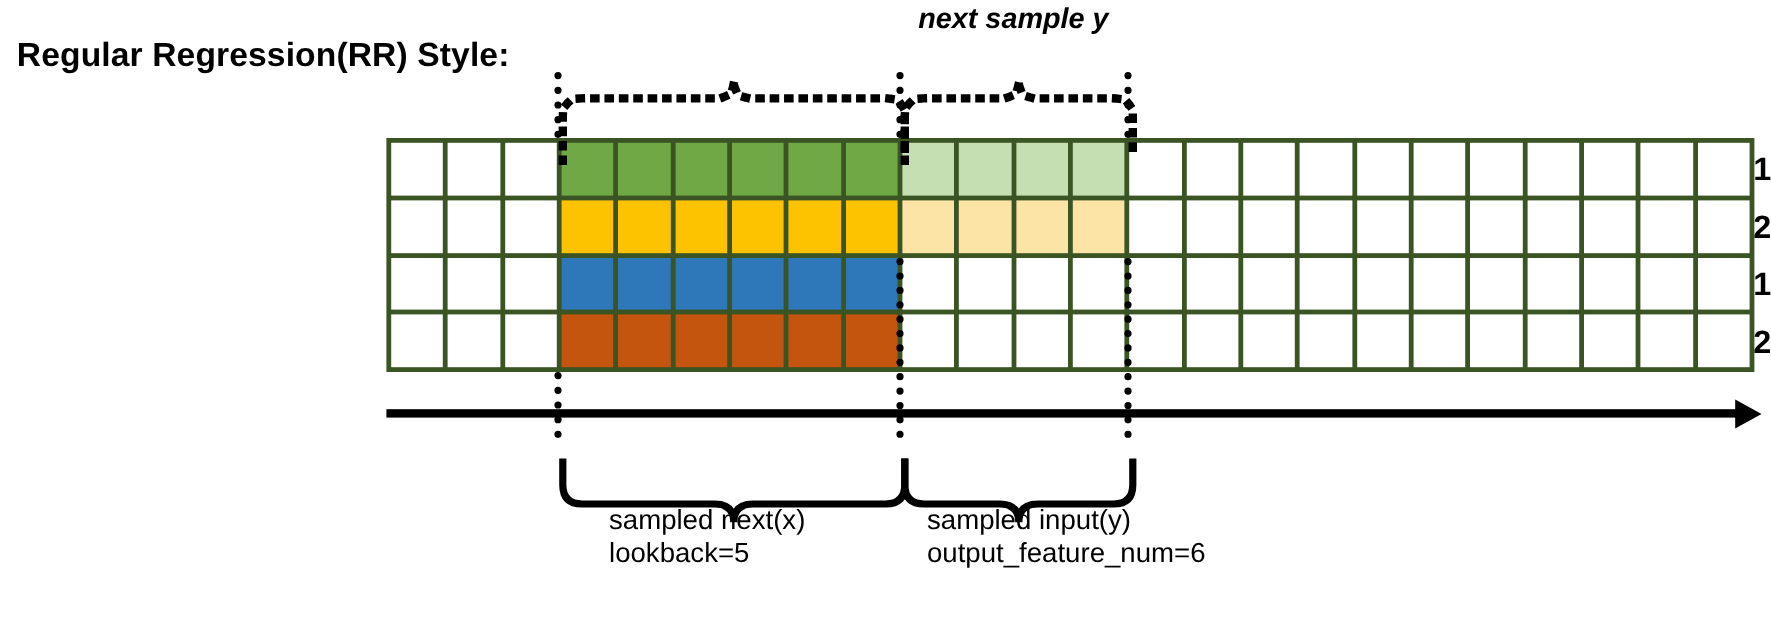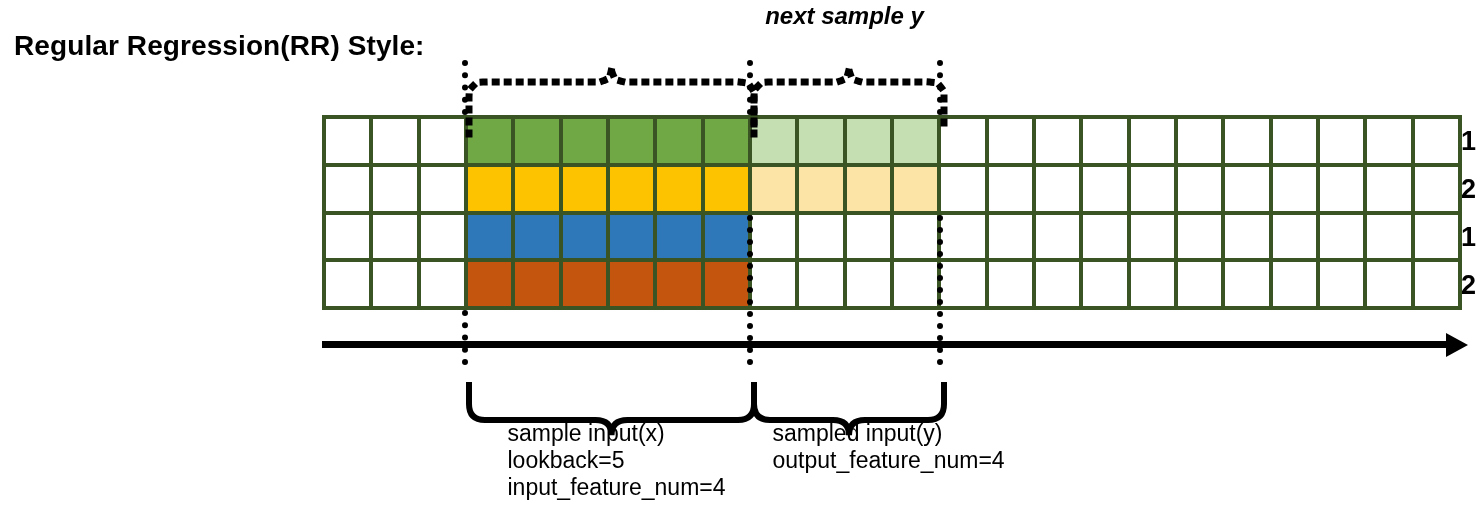--- a/index.html
+++ b/index.html
@@ -211,25 +211,24 @@
   <svg class="brace-svg" id="brace-bot-x" width="293" height="68" viewBox="-4 -20 293 68" style="left: 464.5px; top: 362px;">
       <path d="M0,0 V22 Q0,38 16,38 H126.5 Q142.5,38 142.5,53.2 Q142.5,38 158.5,38 H269 Q285,38 285,22 V0" fill="none" stroke="#000" stroke-width="6" stroke-linecap="butt"></path>
     </svg>
   <svg class="brace-svg" id="brace-bot-y" width="198" height="68" viewBox="-4 -20 198 68" style="left: 749.5px; top: 362px;">
       <path d="M0,0 V22 Q0,38 16,38 H79 Q95,38 95,53.2 Q95,38 111,38 H174 Q190,38 190,22 V0" fill="none" stroke="#000" stroke-width="6" stroke-linecap="butt"></path>
     </svg>
 
   <div class="top-annot" id="ta1" style="top: 2px; left: 765.125px; width: auto; text-align: right; white-space: nowrap; position: absolute;">next sample y</div>
 
   <div class="bot-annot" id="ba0" style="left: 507.5px; top: 420px;">
-    <div>sample input(x)</div>
+    <div>sampled next(x)</div>
     <div>lookback=5</div>
-    <div>input_feature_num=4</div>
   </div>
   <div class="bot-annot" id="ba1" style="left: 772.5px; top: 420px;">
     <div>sampled input(y)</div>
-    <div>output_feature_num=4</div>
+    <div>output_feature_num=6</div>
   </div>
 
 <div class="dotv" style="left: 461.5px; top: 310px; height: 55px;"></div>
     <div class="dotv" style="left: 746.5px; top: 215px; height: 150px;"></div>
     <div class="dotv" style="left: 936.5px; top: 215px; height: 150px;"></div>
   </div>
 
 </body></html>

